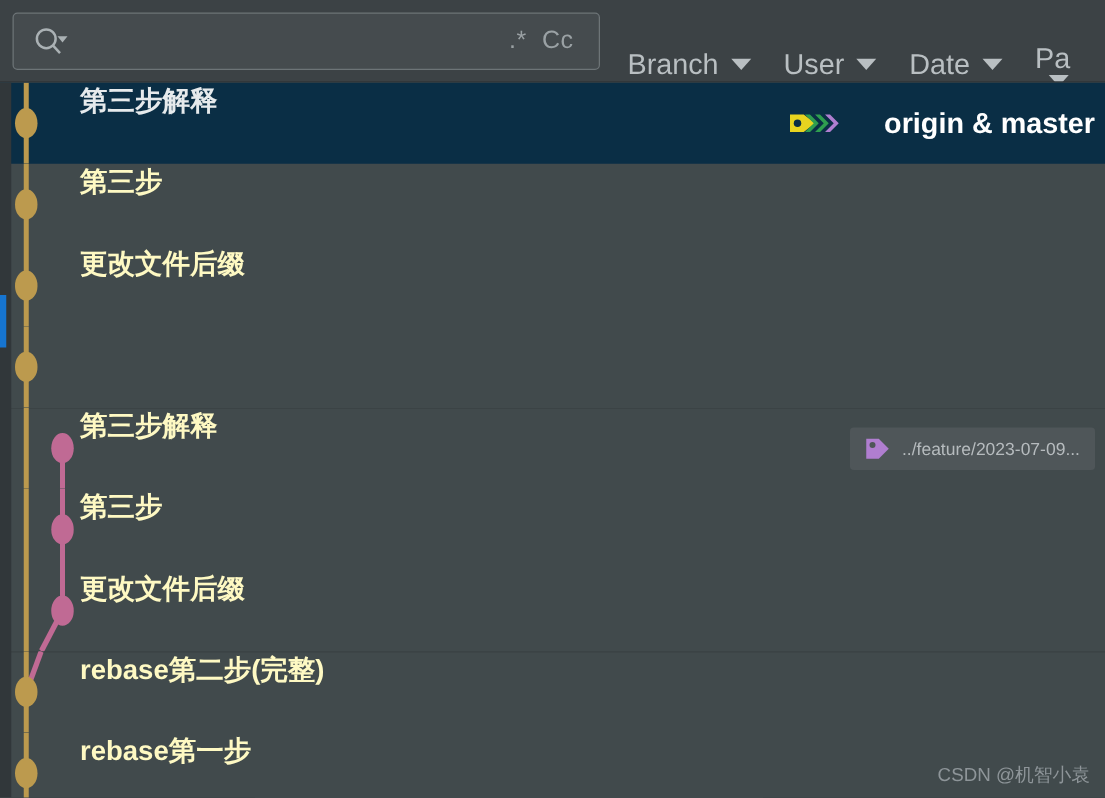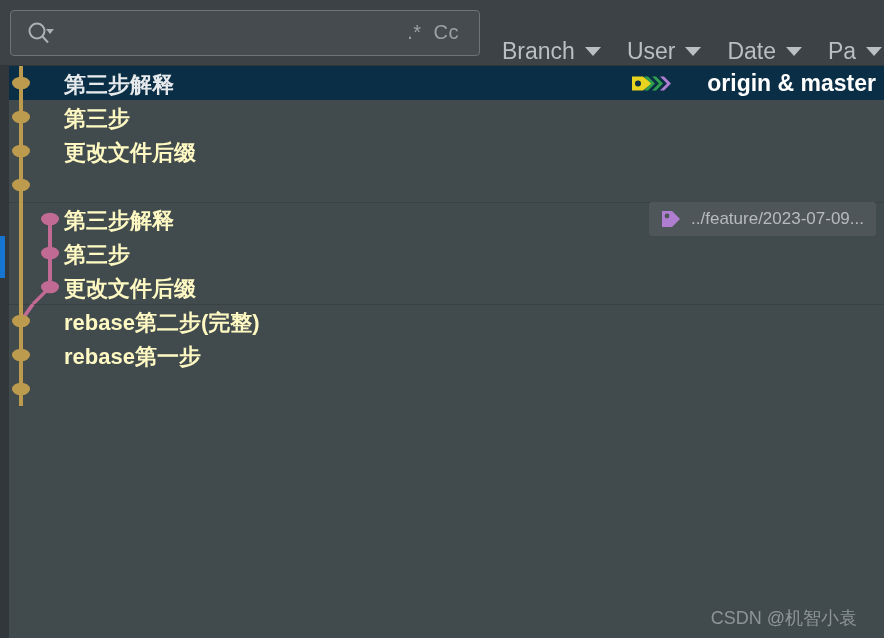--- a/index.html
+++ b/index.html
@@ -86,35 +86,35 @@
     white-space: nowrap;
     flex: 0 0 auto;
   }
   .filter .caret {
     margin-left: 10px;
     width: 0; height: 0;
     border-left: 8px solid transparent;
     border-right: 8px solid transparent;
     border-top: 9px solid #b9bfc2;
   }
-  .filter.clipped { margin-right: 0; }
+  .filter.clipped { margin-right: 0; flex-direction: column; }
 
   
   .log-area {
     position: relative;
     height: 572px;
     background: #414a4c;
     overflow: hidden;
   }
   .rows { position: relative; }
   .row {
     position: relative;
-    height: 34px;
-    display: flex;
-    align-items: flex-end;
+    height: 65px;
+    display: flex;
+    align-items: flex-start;
     box-sizing: border-box;
   }
   .row.selected { background: #0a2e45; }
   .row.band-sep { box-shadow: inset 0 1px 0 #3a4143; }
 
   .subject {
     position: relative;
     z-index: 3;
     color: #fef9c3;
     font-size: 22px;
@@ -158,21 +158,21 @@
   }
   .ref-chip {
     display: flex;
     align-items: center;
     background: #4f5659;
     border-radius: 3px;
     padding: 5px 12px 5px 10px;
   }
   .ref-chip .ref-text {
     color: #b6bbbe;
-    font-size: 17px;
+    font-size: 14px;
     margin-left: 8px;
     white-space: nowrap;
   }
 
   
   .side-gutter {
     position: absolute;
     left: 0; top: 0;
     width: 9px;
     height: 100%;
@@ -182,24 +182,24 @@
   .scroll-thumb {
     position: absolute;
     left: 0;
     width: 5px;
     background: #1675d1;
     cursor: pointer;
   }
 
   .watermark {
     position: absolute;
-    right: 27px;
+    right: 12px;
     bottom: 8px;
     color: #8e9599;
-    font-size: 18px;
+    font-size: 15px;
     z-index: 7;
     user-select: none;
   }
 </style>
 </head>
 <body>
 
 <div class="toolbar">
 
   <div class="search-box">

